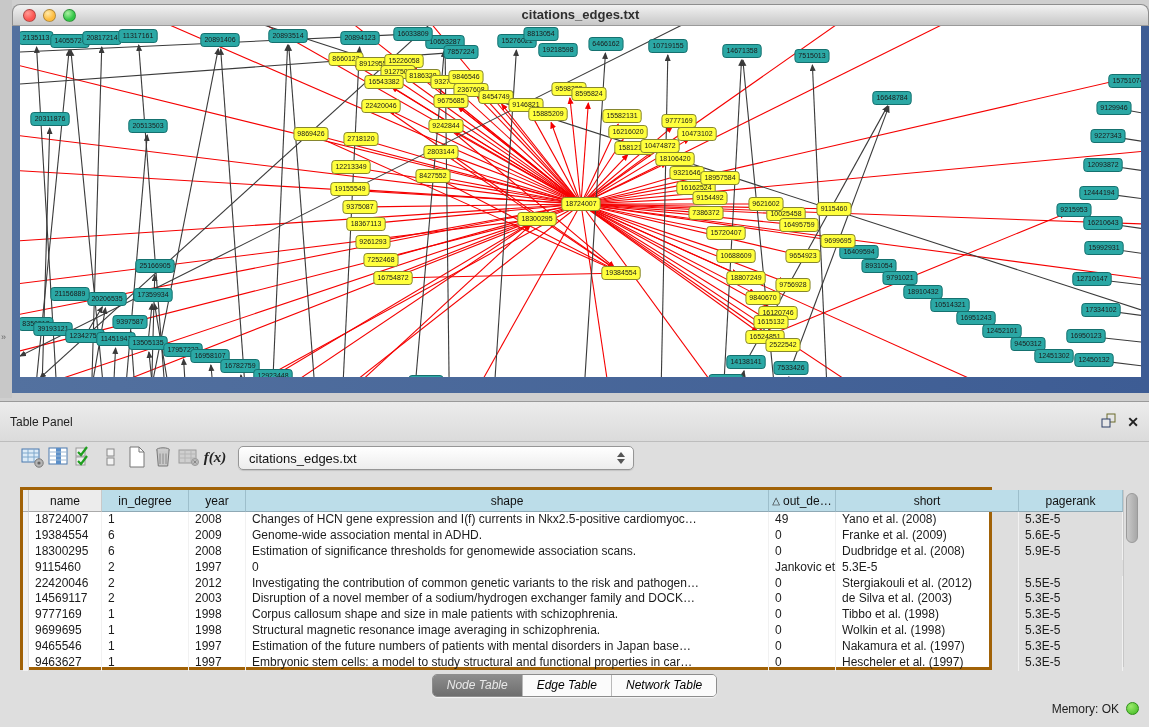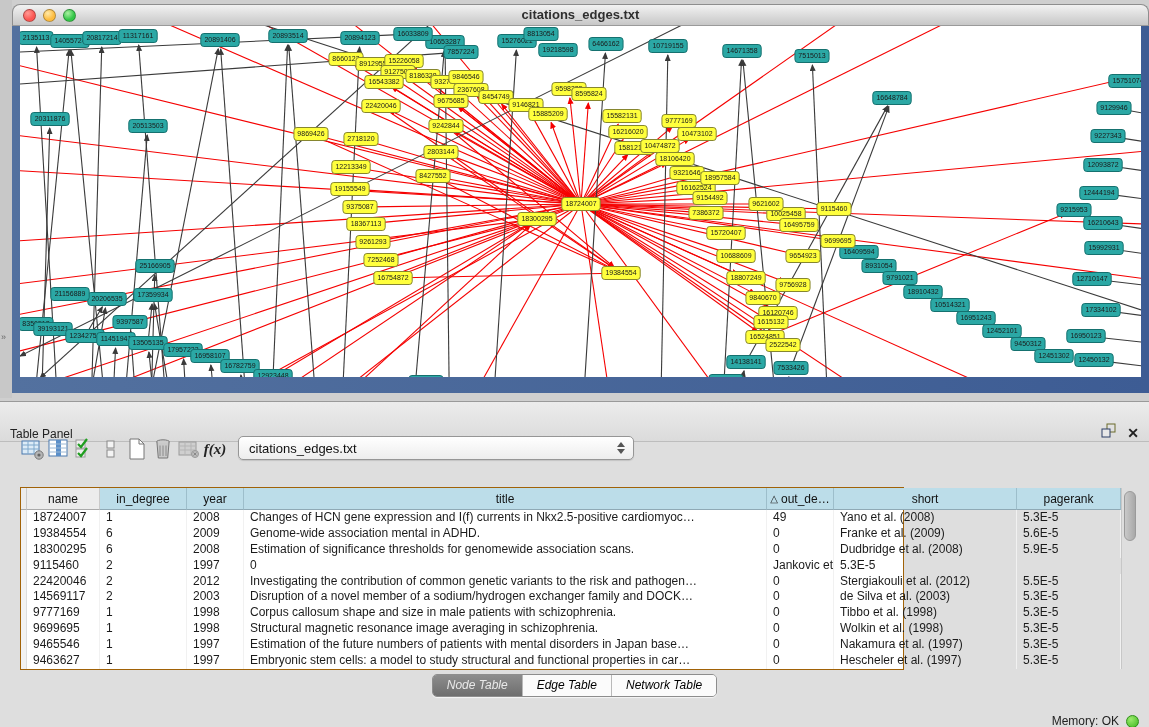--- a/index.html
+++ b/index.html
@@ -18,38 +18,38 @@
   .l-grn{background:radial-gradient(circle at 35% 30%,#a9f0a1,#33c748 60%);}
   .win-body{height:367px;background:linear-gradient(90deg,#53719f,#3d5c94);
     padding:0 8px 16px 8px;box-sizing:border-box;}
   #net{background:#ffffff;display:block;}
   .leftstrip{position:absolute;left:0;top:0;width:12px;height:398px;background:#c8c8c8;}
   .collapse-mark{position:absolute;left:1px;top:332px;font-size:9px;color:#666;}
   
   #panel{position:absolute;left:0;top:401px;width:1149px;height:326px;
     background:#dedede;border-top:1px solid #9a9a9a;}
   .panel-hd{height:40px;background:linear-gradient(#ececec,#dbdbdb);
-    border-bottom:1px solid #bdbdbd;display:flex;align-items:flex-end;
+    border-bottom:1px solid #bdbdbd;display:flex;align-items:center;
     padding:0 10px;font-size:12px;color:#222;box-sizing:border-box;}
   .panel-hd .sp{flex:1;}
   .panel-hd .xbtn{font-weight:bold;font-size:14px;color:#222;margin-left:10px;cursor:default;}
-  .toolbar{position:absolute;left:20px;top:34px;display:flex;align-items:flex-start;height:34px;}
+  .toolbar{position:absolute;left:20px;top:34px;display:flex;align-items:flex-end;height:34px;}
   .tbtn{width:26px;height:26px;display:flex;align-items:center;justify-content:center;}
   .fx{font-family:"Liberation Serif",serif;font-style:italic;font-weight:bold;font-size:15px;color:#222;}
   .combo{margin-left:10px;width:396px;height:24px;border:1px solid #969696;border-radius:5px;
     background:linear-gradient(#ffffff,#ededed);display:flex;align-items:center;
     padding:0 8px 0 10px;font-size:13px;box-sizing:border-box;box-shadow:0 1px 1px rgba(0,0,0,.12);}
   .combo .val{flex:1;}
   .combo .arrows{display:flex;flex-direction:column;gap:2px;}
   .combo .arrows i{display:block;width:0;height:0;border-left:4px solid transparent;border-right:4px solid transparent;}
   .arr-up{border-bottom:5px solid #555;}
   .arr-dn{border-top:5px solid #555;}
   
-  .tablewrap{position:absolute;left:20px;top:85px;width:884px;height:183px;
-    background:#fff;border:1px solid #a16207;display:flex;box-sizing:border-box;}
+  .tablewrap{position:absolute;left:20px;top:85px;width:972px;height:183px;
+    background:#fff;border:3px solid #a16207;display:flex;box-sizing:border-box;}
   .grid{width:1100px;}
   .tr,.thead{display:grid;grid-template-columns:6px 73px 87px 57px 523px 67px 183px 104px;}
   .thead{height:22px;}
   .th{background:#bcdde9;border-right:1px solid #9dbecb;border-bottom:1px solid #8fa9b5;
     font-size:12px;display:flex;align-items:center;justify-content:center;overflow:hidden;white-space:nowrap;}
   .th.gray{background:#ececec;border-right:1px solid #c9c9c9;border-bottom:1px solid #aaa;}
   .tr{height:15.9px;}
   .td{font-size:12px;line-height:15.9px;padding-left:6px;overflow:hidden;white-space:nowrap;
     border-right:1px solid #f1f1f1;color:#1b1b1b;}
   .td.strip{background:#f2f2f2;border-right:1px solid #ddd;padding:0;}
@@ -60,21 +60,21 @@
   
   .tabs{position:absolute;left:0;right:0;top:272px;display:flex;justify-content:center;font-style:italic;}
   .seg{display:flex;border:1px solid #8d8d8d;border-radius:5px;overflow:hidden;height:21px;
     box-shadow:0 1px 1px rgba(255,255,255,.7);}
   .seg .t{font-size:12px;line-height:21px;padding:0 14px;background:#fbfbfb;color:#000000;
     border-left:1px solid #b9b9b9;}
   .seg .t:first-child{border-left:none;}
   .seg .t.sel{background:linear-gradient(#8d8d8d,#6e6e6e);color:#e9e9e9;}
   
   .status{position:absolute;left:0;bottom:0;height:26px;right:0;display:flex;
-    align-items:flex-end;justify-content:flex-end;gap:7px;padding-right:10px;font-size:12px;color:#222;}
+    align-items:flex-start;justify-content:flex-end;gap:7px;padding-right:10px;font-size:12px;color:#222;}
   .memdot{width:13px;height:13px;border-radius:50%;box-sizing:border-box;
     background:radial-gradient(circle at 35% 30%,#9bea6c,#3db81f);border:1px solid #2e8f18;}
 </style>
 </head>
 <body>
 
 <div class="leftstrip">
   <div class="collapse-mark">»</div>
 </div>
 
@@ -801,21 +801,21 @@
     </div>
   </div>
 
   <div class="tablewrap">
     <div class="grid">
       <div class="thead">
         <div class="th gray"></div>
         <div class="th gray">name</div>
         <div class="th">in_degree</div>
         <div class="th">year</div>
-        <div class="th">title</div>
+        <div class="th">shape</div>
         <div class="th">
           <span class="sortch">△</span>
           <span>out_de…</span>
         </div>
         <div class="th">short</div>
         <div class="th">pagerank</div>
       </div>
       <div id="rows">
           <div class="tr">
             <div class="td strip"></div>

